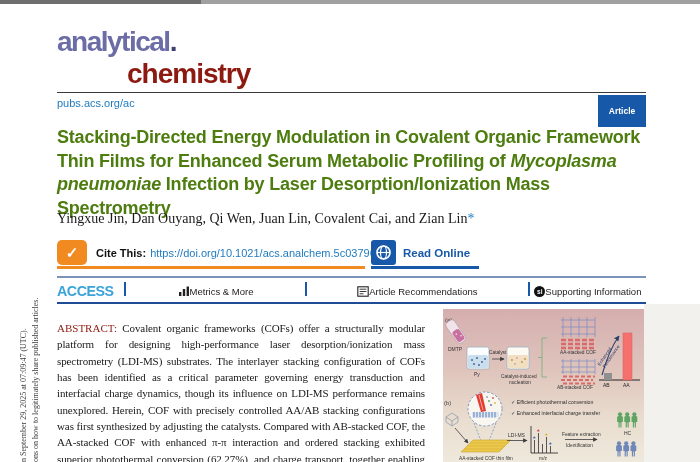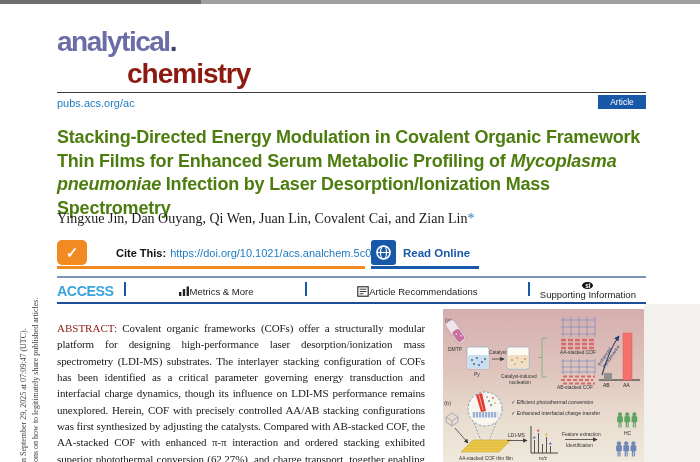--- a/index.html
+++ b/index.html
@@ -21,22 +21,22 @@
 
   
   .logo{position:absolute;left:57px;top:26px;width:260px;height:48px;}
   .logo .w1{position:absolute;left:0;top:0;font-size:28px;font-weight:bold;color:#6c6ca6;letter-spacing:-1.5px;text-align:right;}
   .logo .dot{color:#3f3f72;}
   .logo .w2{position:absolute;left:70px;top:32px;font-size:28px;font-weight:bold;color:#8c1a10;letter-spacing:-1px;}
 
   .rule1{position:absolute;left:57px;top:92px;width:589px;height:1px;background:#3a3a3a;}
   .site-url{position:absolute;left:57px;top:97px;font-size:11px;font-weight:normal;color:#1f7bc0;}
   .badge{
-    position:absolute;left:598px;top:95px;width:48px;height:14px;background:#1758a8;
-    color:#fff;font-size:8.5px;font-weight:normal;display:flex;align-items:center;justify-content:center;
+    position:absolute;left:598px;top:95px;width:48px;height:32px;background:#1758a8;
+    color:#fff;font-size:8.5px;font-weight:bold;display:flex;align-items:center;justify-content:center;
   }
 
   .title{
     position:absolute;left:57px;top:114px;width:600px;
     font-size:18px;line-height:23.5px;font-weight:bold;color:#4d7c0f;letter-spacing:-0.2px;
   }
   .title .it{font-style:italic;}
   .authors{
     position:absolute;left:57px;top:211px;font-family:"Liberation Serif",serif;
     font-size:14px;color:#1a1a1a;
@@ -47,21 +47,21 @@
   .cite-box{
     position:absolute;left:57px;top:239px;width:308px;height:27px;
     border-bottom:3px solid #f08a21;display:flex;align-items:center;
   }
   .cite-icon{
     width:30px;height:25px;background:#f08a21;border-radius:5px;
     display:flex;align-items:center;justify-content:center;flex:0 0 30px;
     color:#fff;font-size:15px;font-weight:bold;
   }
   .cite-text{margin-left:9px;font-size:11px;color:#111;white-space:nowrap;}
-  .cite-text .lbl{font-weight:bold;margin-left:20px;}
+  .cite-text .lbl{font-weight:bold;}
   .cite-text .doi{color:#1f7bc0;margin-left:4px;}
   .read-box{
     position:absolute;left:371px;top:239px;width:108px;height:27px;
     border-bottom:3px solid #1758a8;display:flex;align-items:center;cursor:pointer;
   }
   .read-icon{
     width:25px;height:25px;background:#1758a8;border-radius:3px;flex:0 0 25px;
     display:flex;align-items:center;justify-content:center;
   }
   .read-label{margin-left:7px;font-size:11.5px;font-weight:bold;color:#1758a8;white-space:nowrap;}
@@ -75,21 +75,21 @@
   }
   .access-word{
     width:70px;font-size:15px;font-weight:bold;color:#3aa3da;letter-spacing:-0.5px;
     transform:scaleX(0.95);transform-origin:left center;
   }
   .acc-div{width:2px;height:14px;background:#1758a8;}
   .acc-item{display:flex;align-items:center;justify-content:center;
     font-size:9.5px;color:#1c1c1c;}
   .acc-item.i1{width:186px;}
   .acc-item.i2{width:230px;}
-  .acc-item.i3{width:121px;flex-direction:column;}
+  .acc-item.i3{width:121px;}
   .si-circle{
     width:11px;height:11px;border-radius:50%;background:#111;color:#fff;
     font-size:6.5px;font-weight:bold;display:flex;align-items:center;justify-content:center;
   }
 
   .rule3{position:absolute;left:57px;top:302px;width:589px;height:2px;background:#1f4c96;}
 
   
   .abstract{
     position:absolute;left:57px;top:309px;width:368px;height:153px;overflow:hidden;

